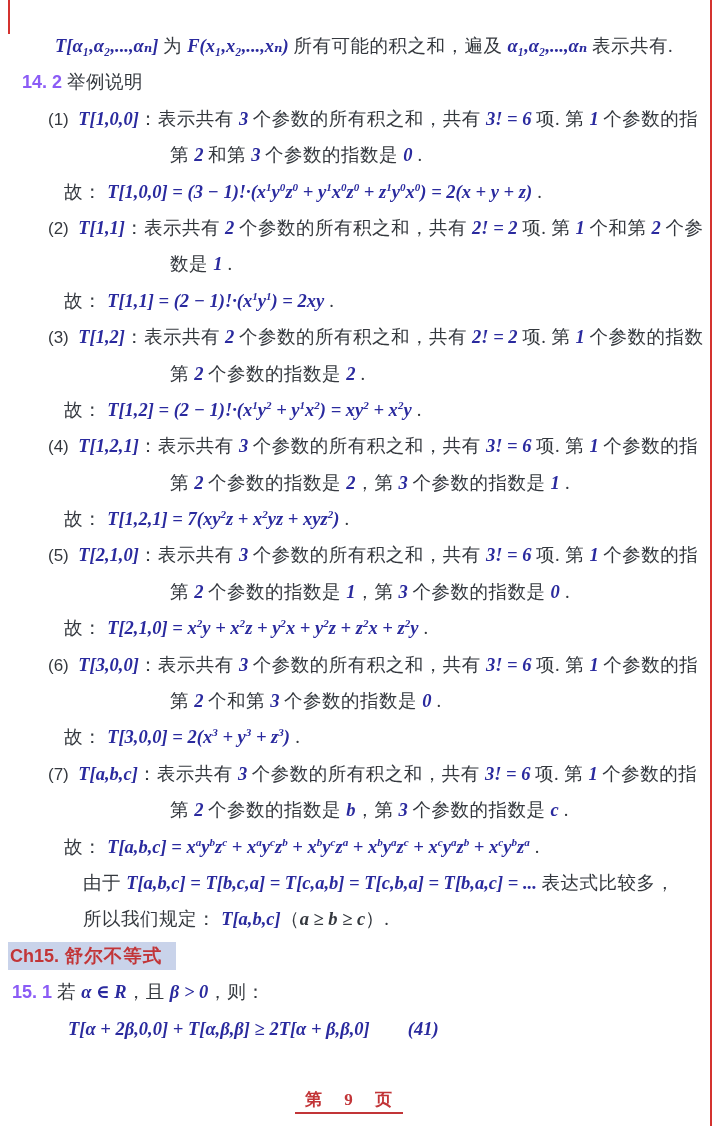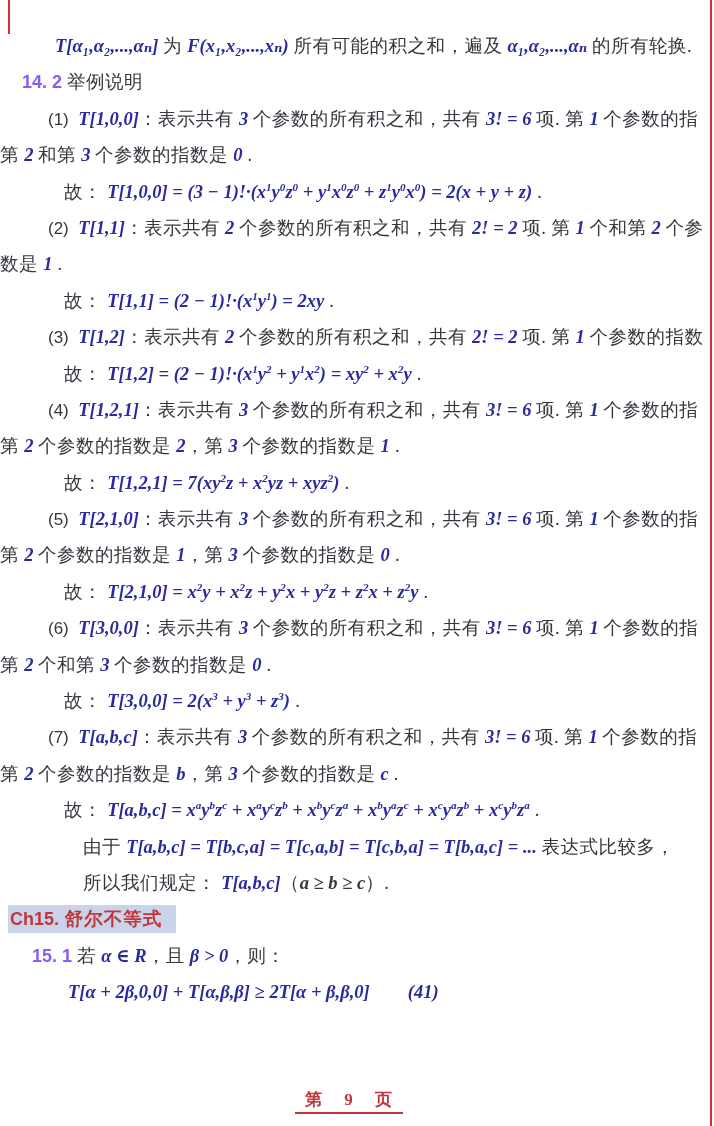--- a/index.html
+++ b/index.html
@@ -22,25 +22,25 @@
   .line{
     line-height:36.4px;height:36.4px;
     font-size:18.5px;
     white-space:nowrap;
     overflow:hidden;
   }
   
   .ind-intro{padding-left:55px;}
   .ind-h1{padding-left:22px;}
   .ind-item{padding-left:48px;}
-  .ind-cont{}
+  .ind-cont{padding-left:170px;}
   .ind-gu{padding-left:64px;}
   .ind-due{padding-left:83px;}
   .ind-ch{padding-left:8px;}
-  .ind-sec{padding-left:32px;}
+  .ind-sec{padding-left:12px;}
   .ind-formula{padding-left:68px;}
   
   .run{white-space:pre-wrap;}
   .run.m{color:var(--math,#2a2a9e);font-family:"Liberation Serif","DejaVu Serif",serif;font-style:italic;font-weight:bold;}
   .run.s{color:var(--math,#2a2a9e);font-family:"Liberation Serif","DejaVu Serif",serif;font-style:italic;font-weight:bold;
          vertical-align:super;font-size:0.6em;line-height:0;}
   .run.c{color:var(--body,#34383e);letter-spacing:0.5px;}
   .run.n{color:var(--body,#34383e);font-family:"Liberation Sans","DejaVu Sans",sans-serif;font-size:17px;}
   .run.h{color:#8b5cf6;font-family:"Liberation Sans","DejaVu Sans",sans-serif;font-weight:bold;font-size:18px;}
   .run.i{color:var(--body,#34383e);font-style:italic;font-weight:bold;}
@@ -64,29 +64,30 @@
     padding:0 2px 1px 10px;
   }
 </style>
 </head>
 <body>
 
 <div class="page">
   <div class="redline-left"></div>
   <div class="redline-right"></div>
   <div class="content">
-      <div class="line ind-intro"><span class="run m">T[α₁,α₂,...,αₙ] </span><span class="run c">为 </span><span class="run m">F(x₁,x₂,...,xₙ) </span><span class="run c">所有可能的积之和，遍及 </span><span class="run m">α₁,α₂,...,αₙ </span><span class="run c">的所有轮换.</span></div>
+      <div class="line ind-intro"><span class="run m">T[α₁,α₂,...,αₙ] </span><span class="run c">为 </span><span class="run m">F(x₁,x₂,...,xₙ) </span><span class="run c">所有可能的积之和，遍及 </span><span class="run m">α₁,α₂,...,αₙ </span><span class="run c">表示共有.</span></div>
       <div class="line ind-h1"><span class="run h">14. 2 </span><span class="run c">举例说明</span></div>
       <div class="line ind-item"><span class="run n">(1)  </span><span class="run m">T[1,0,0]</span><span class="run c">：表示共有 </span><span class="run m">3 </span><span class="run c">个参数的所有积之和，共有 </span><span class="run m">3! = 6 </span><span class="run c">项. 第 </span><span class="run m">1 </span><span class="run c">个参数的指数是 </span></div>
       <div class="line ind-cont"><span class="run c">第 </span><span class="run m">2 </span><span class="run c">和第 </span><span class="run m">3 </span><span class="run c">个参数的指数是 </span><span class="run m">0</span><span class="run c"> .</span></div>
       <div class="line ind-gu"><span class="run c">故： </span><span class="run m">T[1,0,0] = (3 − 1)!·(x</span><span class="run s">1</span><span class="run m">y</span><span class="run s">0</span><span class="run m">z</span><span class="run s">0</span><span class="run m"> + y</span><span class="run s">1</span><span class="run m">x</span><span class="run s">0</span><span class="run m">z</span><span class="run s">0</span><span class="run m"> + z</span><span class="run s">1</span><span class="run m">y</span><span class="run s">0</span><span class="run m">x</span><span class="run s">0</span><span class="run m">) = 2(x + y + z)</span><span class="run c"> .</span></div>
       <div class="line ind-item"><span class="run n">(2)  </span><span class="run m">T[1,1]</span><span class="run c">：表示共有 </span><span class="run m">2 </span><span class="run c">个参数的所有积之和，共有 </span><span class="run m">2! = 2 </span><span class="run c">项. 第 </span><span class="run m">1 </span><span class="run c">个和第 </span><span class="run m">2 </span><span class="run c">个参数的指</span></div>
       <div class="line ind-cont"><span class="run c">数是 </span><span class="run m">1</span><span class="run c"> .</span></div>
       <div class="line ind-gu"><span class="run c">故： </span><span class="run m">T[1,1] = (2 − 1)!·(x</span><span class="run s">1</span><span class="run m">y</span><span class="run s">1</span><span class="run m">) = 2xy</span><span class="run c"> .</span></div>
       <div class="line ind-item"><span class="run n">(3)  </span><span class="run m">T[1,2]</span><span class="run c">：表示共有 </span><span class="run m">2 </span><span class="run c">个参数的所有积之和，共有 </span><span class="run m">2! = 2 </span><span class="run c">项. 第 </span><span class="run m">1 </span><span class="run c">个参数的指数是 </span></div>
+      <div class="line ind-cont"><span class="run c">第 </span><span class="run m">2 </span><span class="run c">个参数的指数是 </span><span class="run m">2</span><span class="run c"> .</span></div>
       <div class="line ind-gu"><span class="run c">故： </span><span class="run m">T[1,2] = (2 − 1)!·(x</span><span class="run s">1</span><span class="run m">y</span><span class="run s">2</span><span class="run m"> + y</span><span class="run s">1</span><span class="run m">x</span><span class="run s">2</span><span class="run m">) = xy</span><span class="run s">2</span><span class="run m"> + x</span><span class="run s">2</span><span class="run m">y</span><span class="run c"> .</span></div>
       <div class="line ind-item"><span class="run n">(4)  </span><span class="run m">T[1,2,1]</span><span class="run c">：表示共有 </span><span class="run m">3 </span><span class="run c">个参数的所有积之和，共有 </span><span class="run m">3! = 6 </span><span class="run c">项. 第 </span><span class="run m">1 </span><span class="run c">个参数的指数是 </span></div>
       <div class="line ind-cont"><span class="run c">第 </span><span class="run m">2 </span><span class="run c">个参数的指数是 </span><span class="run m">2</span><span class="run c">，第 </span><span class="run m">3 </span><span class="run c">个参数的指数是 </span><span class="run m">1</span><span class="run c"> .</span></div>
       <div class="line ind-gu"><span class="run c">故： </span><span class="run m">T[1,2,1] = 7(xy</span><span class="run s">2</span><span class="run m">z + x</span><span class="run s">2</span><span class="run m">yz + xyz</span><span class="run s">2</span><span class="run m">)</span><span class="run c"> .</span></div>
       <div class="line ind-item"><span class="run n">(5)  </span><span class="run m">T[2,1,0]</span><span class="run c">：表示共有 </span><span class="run m">3 </span><span class="run c">个参数的所有积之和，共有 </span><span class="run m">3! = 6 </span><span class="run c">项. 第 </span><span class="run m">1 </span><span class="run c">个参数的指数是 </span></div>
       <div class="line ind-cont"><span class="run c">第 </span><span class="run m">2 </span><span class="run c">个参数的指数是 </span><span class="run m">1</span><span class="run c">，第 </span><span class="run m">3 </span><span class="run c">个参数的指数是 </span><span class="run m">0</span><span class="run c"> .</span></div>
       <div class="line ind-gu"><span class="run c">故： </span><span class="run m">T[2,1,0] = x</span><span class="run s">2</span><span class="run m">y + x</span><span class="run s">2</span><span class="run m">z + y</span><span class="run s">2</span><span class="run m">x + y</span><span class="run s">2</span><span class="run m">z + z</span><span class="run s">2</span><span class="run m">x + z</span><span class="run s">2</span><span class="run m">y</span><span class="run c"> .</span></div>
       <div class="line ind-item"><span class="run n">(6)  </span><span class="run m">T[3,0,0]</span><span class="run c">：表示共有 </span><span class="run m">3 </span><span class="run c">个参数的所有积之和，共有 </span><span class="run m">3! = 6 </span><span class="run c">项. 第 </span><span class="run m">1 </span><span class="run c">个参数的指数是 </span></div>
       <div class="line ind-cont"><span class="run c">第 </span><span class="run m">2 </span><span class="run c">个和第 </span><span class="run m">3 </span><span class="run c">个参数的指数是 </span><span class="run m">0</span><span class="run c"> .</span></div>
       <div class="line ind-gu"><span class="run c">故： </span><span class="run m">T[3,0,0] = 2(x</span><span class="run s">3</span><span class="run m"> + y</span><span class="run s">3</span><span class="run m"> + z</span><span class="run s">3</span><span class="run m">)</span><span class="run c"> .</span></div>

